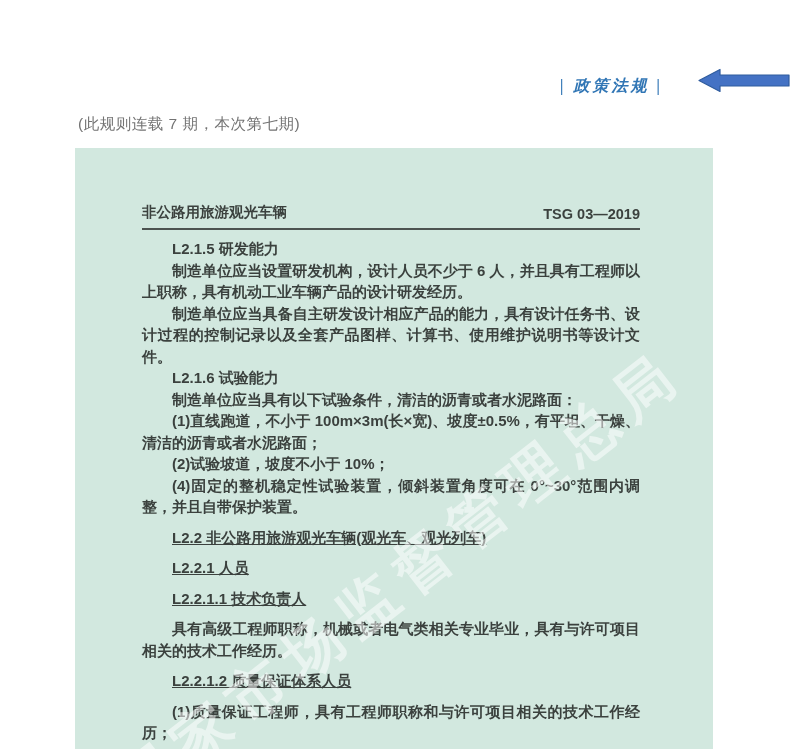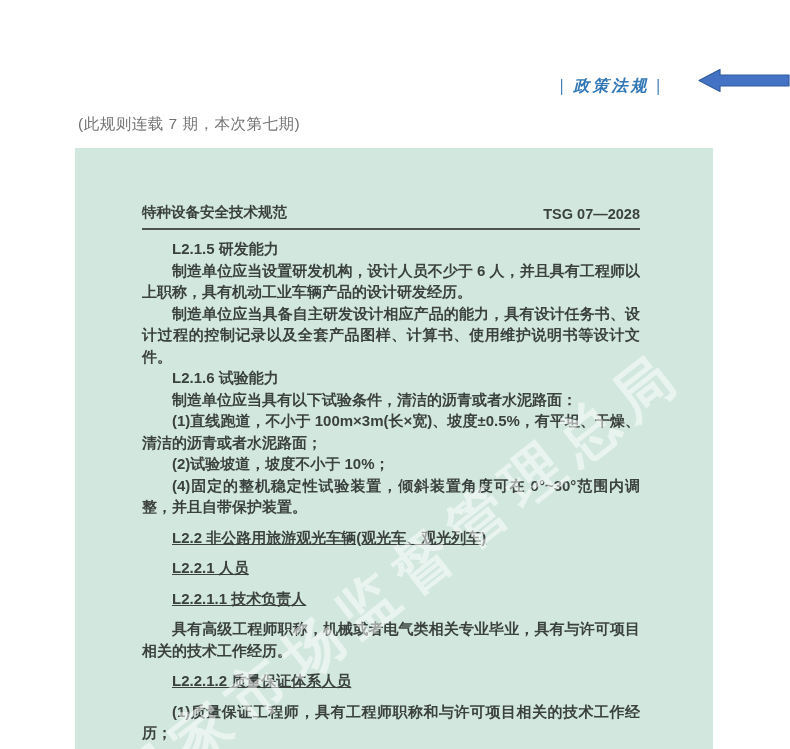--- a/index.html
+++ b/index.html
@@ -110,22 +110,22 @@
   <svg width="92" height="25" viewBox="0 0 92 25" xmlns="http://www.w3.org/2000/svg">
     <path d="M1 12.5 L22 1.5 L22 7 L91 7 L91 18 L22 18 L22 23.5 Z" fill="#4472c4" stroke="#2f5c9e" stroke-width="1.2" stroke-linejoin="round"></path>
   </svg>
 </div>
 
 <div class="caption">(此规则连载 7 期，本次第七期)</div>
 
 <div class="doc-page">
   <div class="doc-inner">
     <div class="doc-header">
-      <span>特种设备安全技术规范</span>
-      <span>TSG 07—2028</span>
+      <span>非公路用旅游观光车辆</span>
+      <span>TSG 03—2019</span>
     </div>
     <div class="doc-body">
         <p class="doc-line heading">L2.1.5  研发能力</p>
         <p class="doc-line para">制造单位应当设置研发机构，设计人员不少于 6 人，并且具有工程师以上职称，具有机动工业车辆产品的设计研发经历。</p>
         <p class="doc-line para">制造单位应当具备自主研发设计相应产品的能力，具有设计任务书、设计过程的控制记录以及全套产品图样、计算书、使用维护说明书等设计文件。</p>
         <p class="doc-line heading">L2.1.6  试验能力</p>
         <p class="doc-line para">制造单位应当具有以下试验条件，清洁的沥青或者水泥路面：</p>
         <p class="doc-line para">(1)直线跑道，不小于 100m×3m(长×宽)、坡度±0.5%，有平坦、干燥、清洁的沥青或者水泥路面；</p>
         <p class="doc-line para">(2)试验坡道，坡度不小于 10%；</p>
         <p class="doc-line para">(4)固定的整机稳定性试验装置，倾斜装置角度可在 0°~30°范围内调整，并且自带保护装置。</p>

